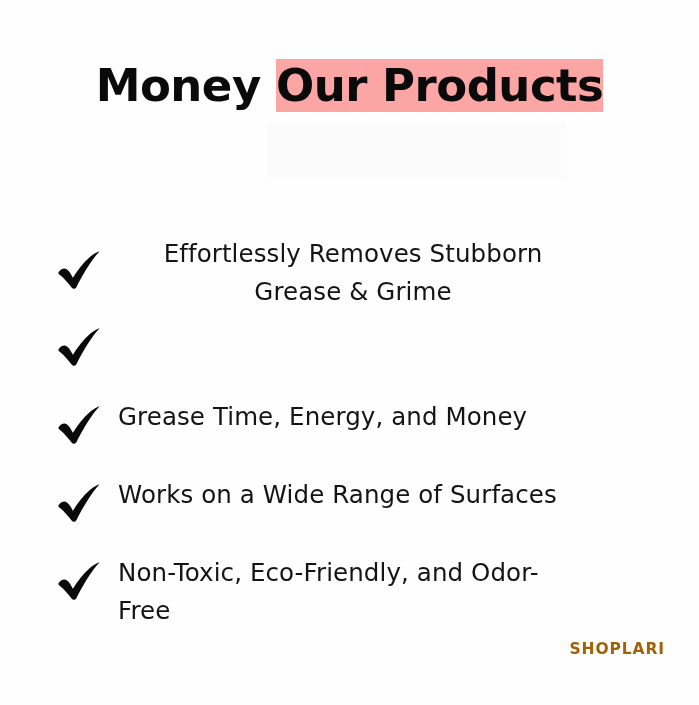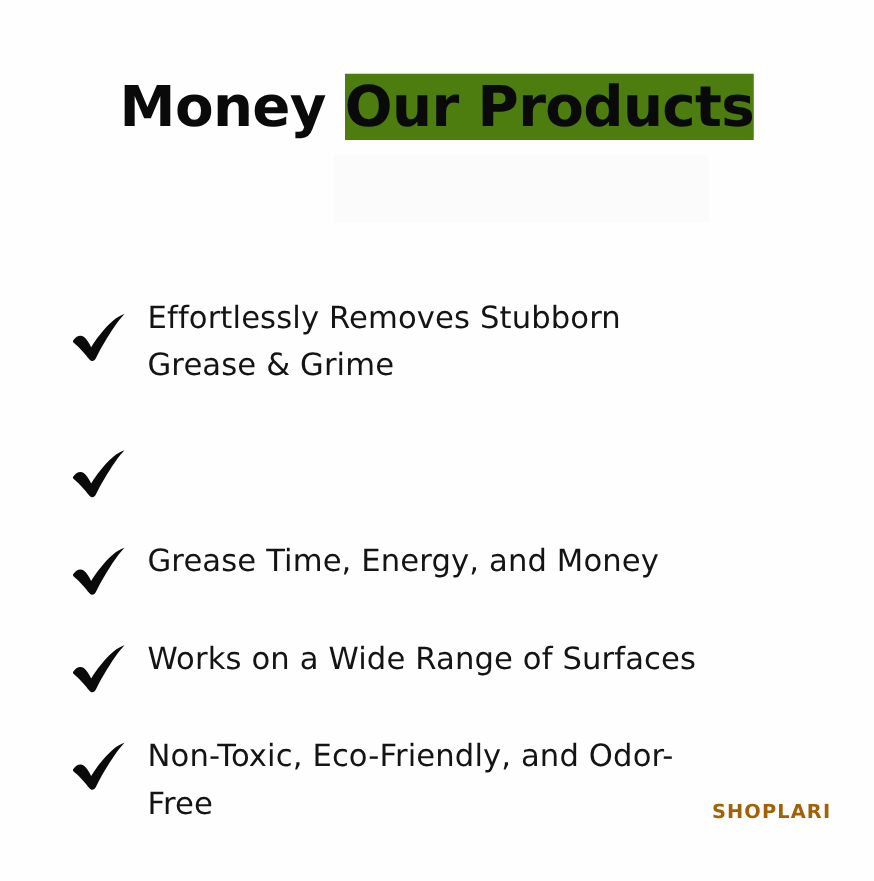--- a/index.html
+++ b/index.html
@@ -46,40 +46,41 @@
   .heading-plate {
     position: absolute;
     left: 267px;
     top: 124px;
     width: 300px;
     height: 54px;
     background: #fbfbfb;
     pointer-events: none;
   }
   .heading-seg-b {
-    background: #4d7c0f;
+    background: #fca5a5;
   }
 
   
   .benefits {
     position: absolute;
     left: 56px;
     top: 232px;
     right: 30px;
   }
   .benefit-row {
     display: flex;
     align-items: flex-start;
     margin-bottom: 26px;
   }
   .benefit-row:last-child {
     margin-bottom: 0;
   }
   .benefit-row.two-line {
-    margin-bottom: 38px;
+    margin-bottom: 6px;
+    text-align: center;
   }
 
   .check-icon {
     flex: 0 0 auto;
     width: 46px;
     height: 44px;
     margin-top: 8px;
     margin-right: 16px;
     display: block;
   }

